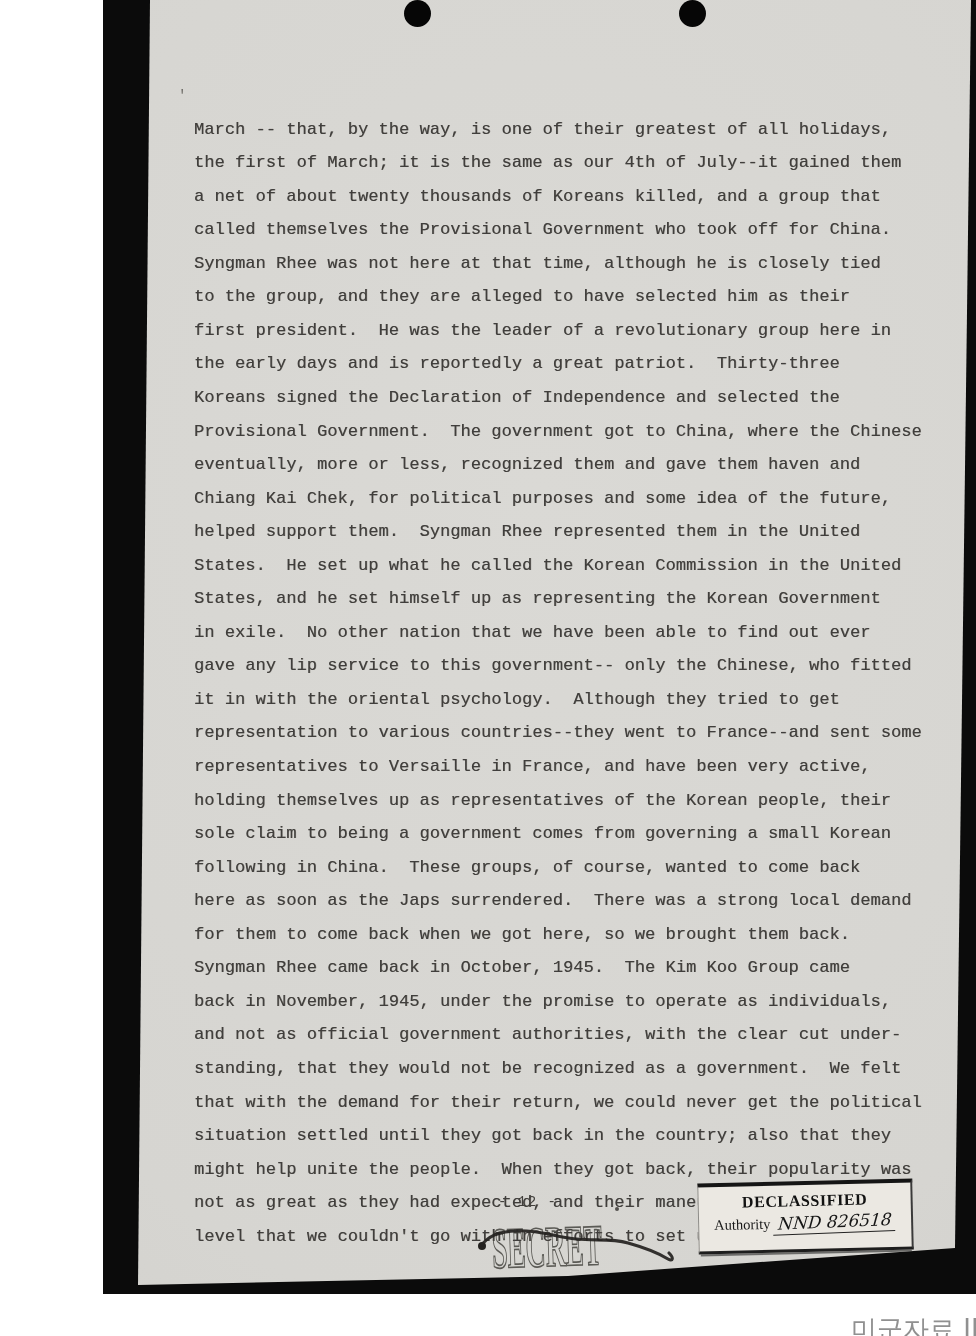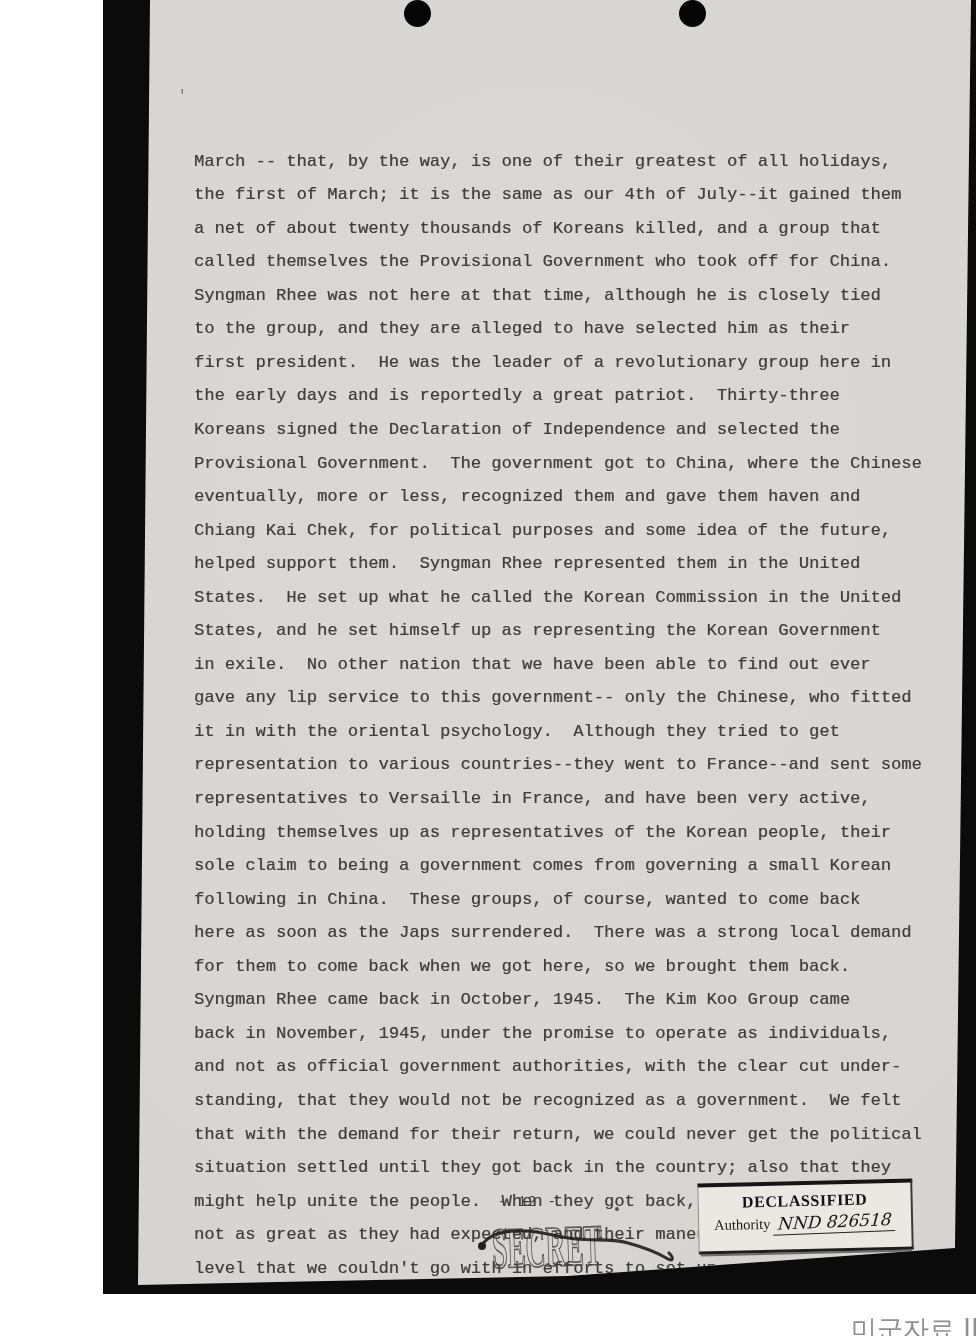--- a/index.html
+++ b/index.html
@@ -19,21 +19,21 @@
   .page {
     position: absolute;
     left: 35px; top: 0;
     width: 833px; height: 1294px;
     background:
       radial-gradient(130% 105% at 48% 38%, #dad9d5 0%, #d6d5d1 62%, #cfceca 100%);
     clip-path: polygon(12px 0, 833px 0, 817px 1248px, 430px 1276px, 0px 1285px);
   }
   .body-text {
     position: absolute;
-    left: 56px; top: 44px;
+    left: 56px; top: 12px;
     font-family: "Liberation Mono", monospace;
     font-size: 17px;
     line-height: 33.55px;
     letter-spacing: 0.05px;
     color: var(--ink, #3d3b38);
     white-space: pre;
     filter: blur(0.25px) contrast(0.95);
     text-shadow: 0.4px 0.3px 0.6px rgba(58,55,50,0.55);
   }
   .line { height: 33.55px; }

